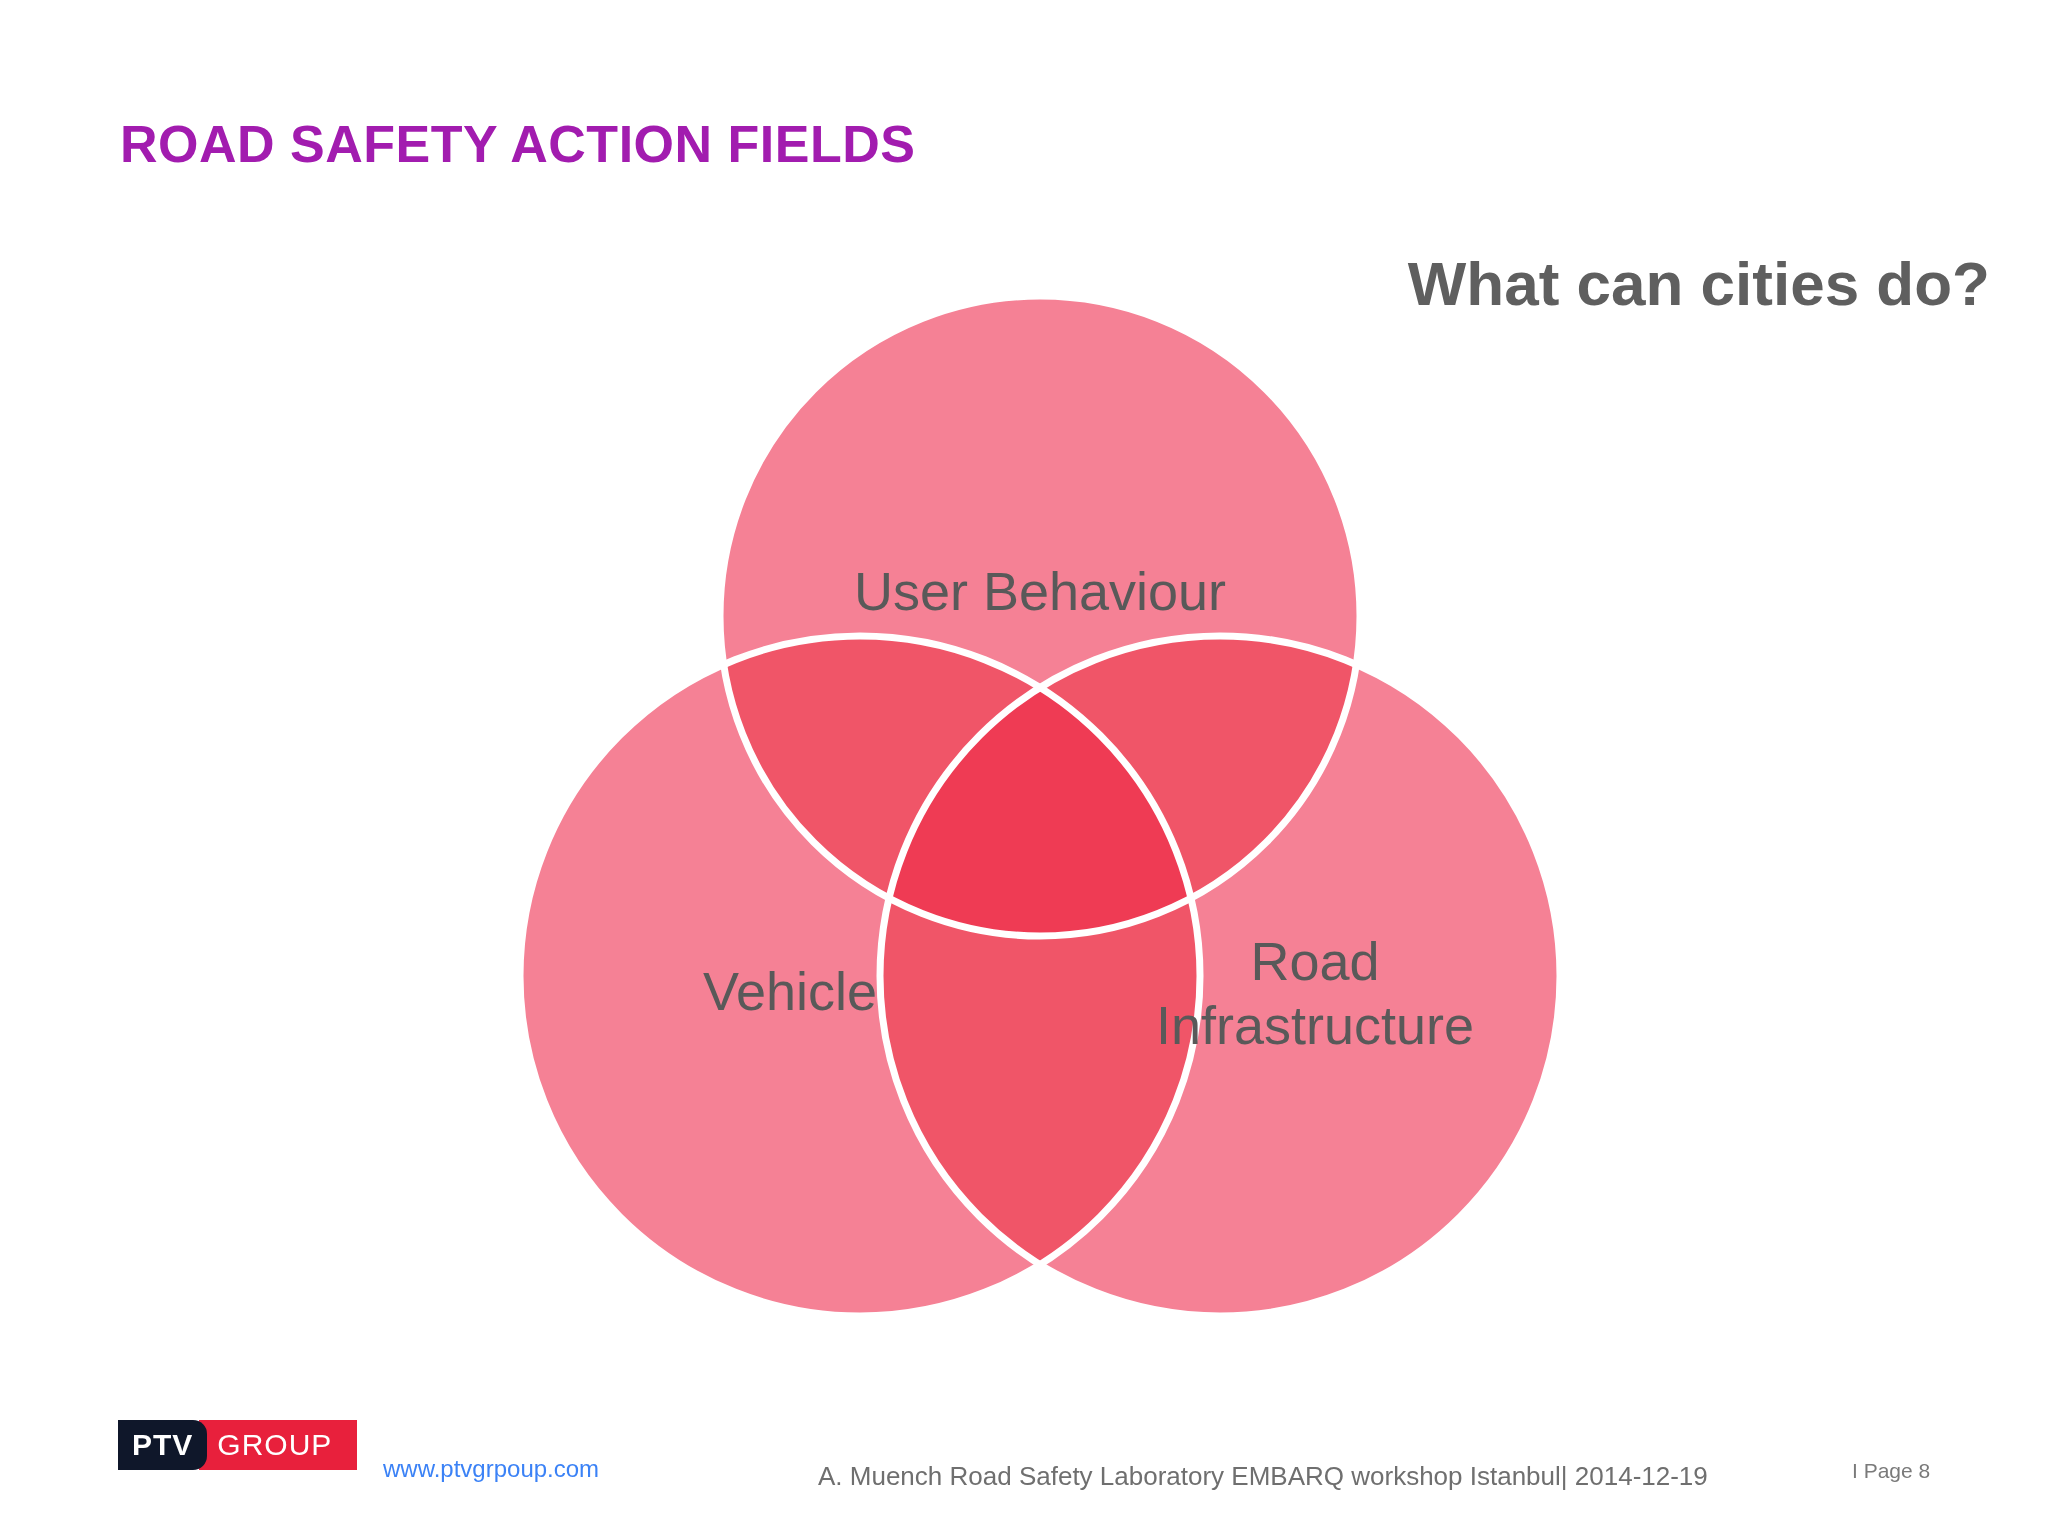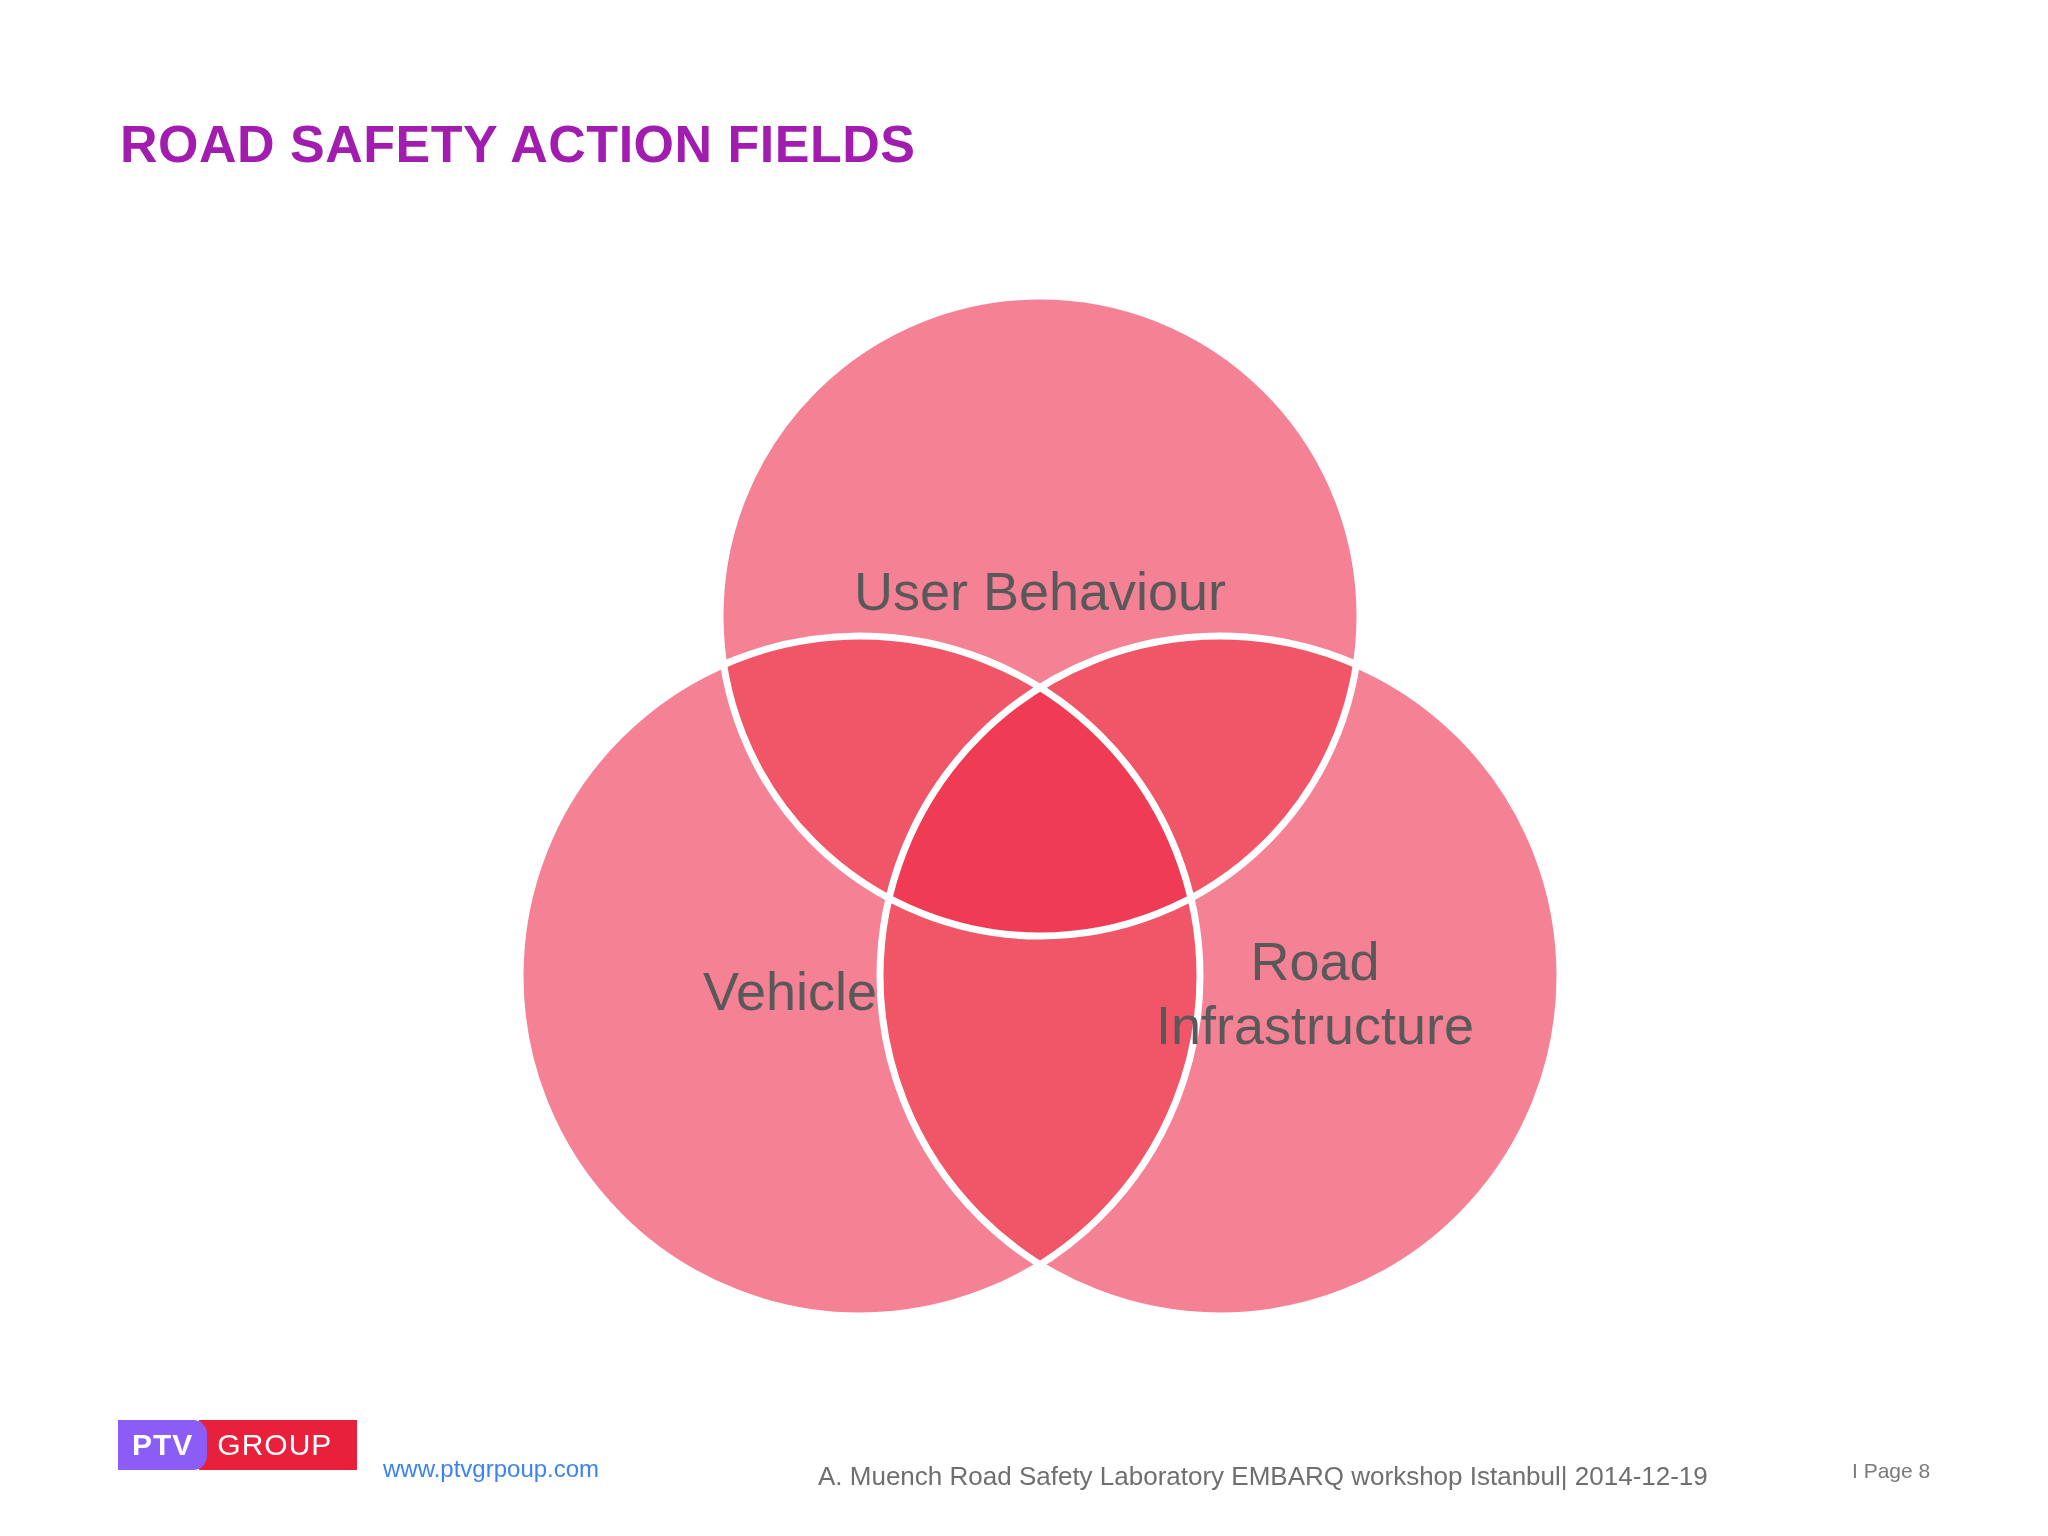--- a/index.html
+++ b/index.html
@@ -70,21 +70,21 @@
   
   .footer-logo {
     position: absolute;
     left: 118px;
     top: 1420px;
     height: 50px;
     display: flex;
     align-items: stretch;
   }
   .logo-ptv {
-    background: #8b5cf6;
+    background: #0f172a;
     color: #ffffff;
     font-size: 30px;
     font-weight: bold;
     letter-spacing: 1px;
     padding: 0 14px 0 14px;
     display: flex;
     align-items: center;
     border-top-right-radius: 14px;
     border-bottom-right-radius: 14px;
     position: relative;
@@ -129,20 +129,21 @@
     white-space: nowrap;
   }
 </style>
 </head>
 <body>
 
 <div id="slide">
 
   <div class="slide-title">ROAD SAFETY ACTION FIELDS</div>
 
+  <div class="headline">What can cities do?</div>
 
   <div class="venn-wrap">
     <svg class="venn-svg" viewBox="0 0 1180 1060" preserveAspectRatio="xMidYMid meet">
       <defs>
 
         <clipPath id="clipTop">
             <circle cx="600" cy="320" r="320"></circle>
           </clipPath>
         <clipPath id="clipLeft">
             <circle cx="420" cy="680" r="340"></circle>

